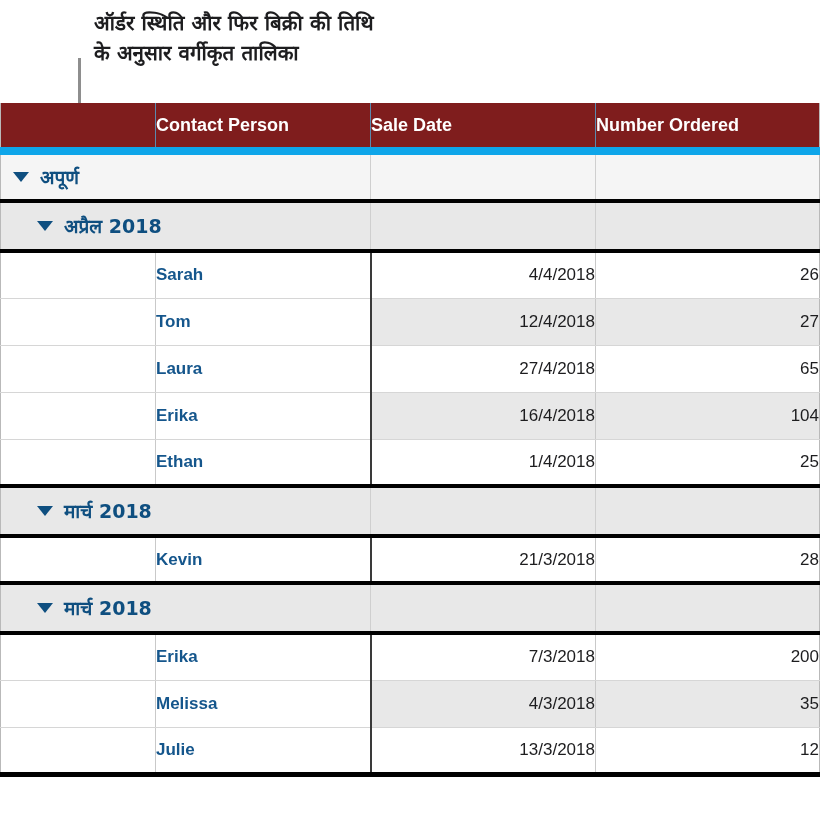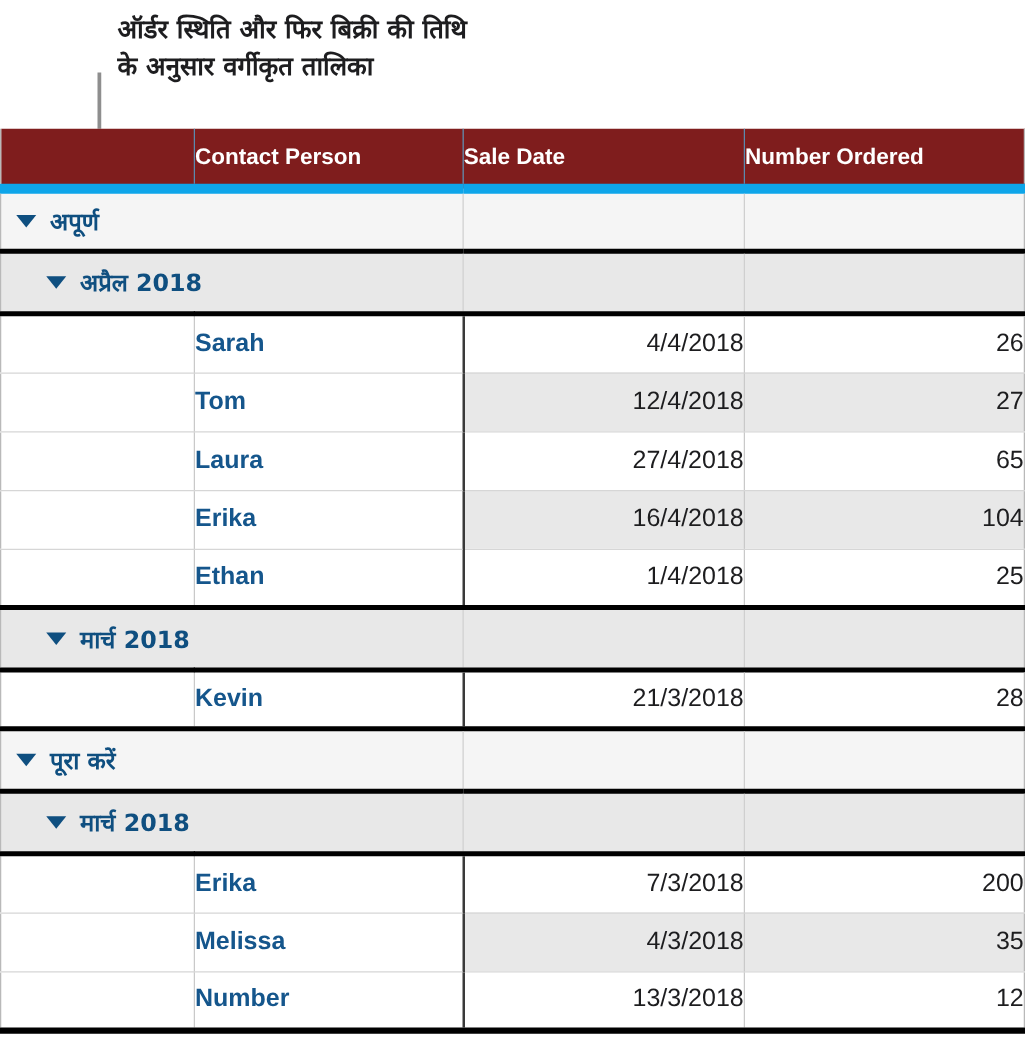--- a/index.html
+++ b/index.html
@@ -105,21 +105,21 @@
     border-left: 8px solid transparent;
     border-right: 8px solid transparent;
     border-top: 10px solid #0f4f80;
     margin-right: 11px;
     flex: none;
   }
 
   
   tr.data-row td {
     height: 47px;
-    font-size: 20px;
+    font-size: 17px;
     border-bottom: 1px solid #d6d6d6;
     border-right: 1px solid #c9c9c9;
   }
   tr.data-row td.cell-index { background: #ffffff; border-right: 1px solid #c9c9c9; }
   tr.data-row td.cell-name {
     background: #ffffff;
     color: #15568c;
     font-weight: bold;
     padding-left: 12px;
     border-right: 2px solid #3a3a3a;
@@ -230,30 +230,20 @@
         </td>
         <td></td>
         <td class="last"></td>
       </tr>
       <tr class="data-row plain last-in-group">
         <td class="cell-index"></td>
         <td class="cell-name">Kevin</td>
         <td class="cell-date">21/3/2018</td>
         <td class="cell-number">28</td>
       </tr>
-      <tr class="group-row level-1">
-        <td colspan="2">
-          <div class="group-label">
-            <span class="disclosure-triangle"></span>
-            <span>पूरा करें</span>
-          </div>
-        </td>
-        <td></td>
-        <td class="last"></td>
-      </tr>
       <tr class="group-row level-2">
         <td colspan="2">
           <div class="group-label">
             <span class="disclosure-triangle"></span>
             <span>मार्च 2018</span>
           </div>
         </td>
         <td></td>
         <td class="last"></td>
       </tr>
@@ -264,18 +254,18 @@
         <td class="cell-number">200</td>
       </tr>
       <tr class="data-row striped">
         <td class="cell-index"></td>
         <td class="cell-name">Melissa</td>
         <td class="cell-date">4/3/2018</td>
         <td class="cell-number">35</td>
       </tr>
       <tr class="data-row plain table-last">
         <td class="cell-index"></td>
-        <td class="cell-name">Number</td>
+        <td class="cell-name">Julie</td>
         <td class="cell-date">13/3/2018</td>
         <td class="cell-number">12</td>
       </tr>
     </tbody>
 </table>
 
 </body></html>

